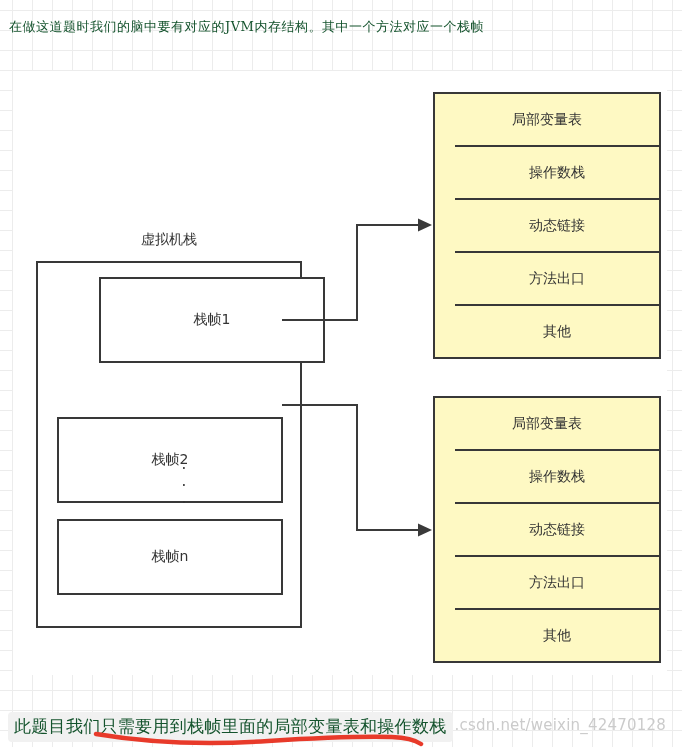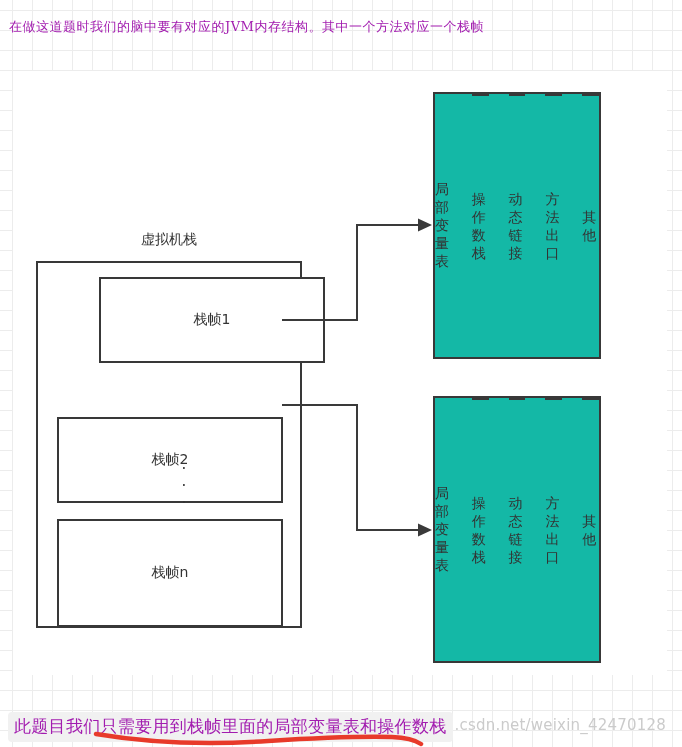--- a/index.html
+++ b/index.html
@@ -26,21 +26,21 @@
   
   .canvas-white {
     left: 13px; top: 71px;
     width: 654px; height: 604px;
     background: #ffffff;
     z-index: 1;
   }
 
   .caption {
     font-family: "DejaVu Serif", "Liberation Serif", serif;
-    color: #a21caf;
+    color: #14532d;
     white-space: nowrap;
     z-index: 3;
   }
   .caption.top {
     left: 9px; top: 18px;
     font-size: 13px;
     letter-spacing: 0.5px;
   }
   .caption.bottom {
     left: 8px; top: 712px;
@@ -82,41 +82,41 @@
     box-sizing: border-box;
     background: #ffffff;
     display: flex;
     align-items: center;
     justify-content: center;
     font-size: 14px;
     z-index: 2;
   }
   .frame-1 { top: 277px; margin-left: 42px; }
   .frame-2 { top: 373px; margin-top: 44px; }
-  .frame-n { top: 519px; height: 108px; }
+  .frame-n { top: 519px; height: 76px; }
 
   .dots {
     left: 36px; top: 461px; width: 296px;
     text-align: center;
     line-height: 17px;
     font-size: 15px;
     color: #333;
     z-index: 2;
   }
   .dots div { height: 17px; }
 
   
   .jvm-table {
     left: 433px;
-    width: 168px; height: 267px;
+    width: 228px; height: 267px;
     border: 2px solid #383838;
     box-sizing: border-box;
-    background: #14b8a6;
+    background: #fef9c3;
     display: flex;
-    flex-direction: row;
+    flex-direction: column;
     z-index: 2;
   }
   .jvm-table.t1 { top: 92px; }
   .jvm-table.t2 { top: 396px; }
   .jvm-table .row {
     flex: 1;
     display: flex;
     align-items: center;
     justify-content: center;
     font-size: 14px;

